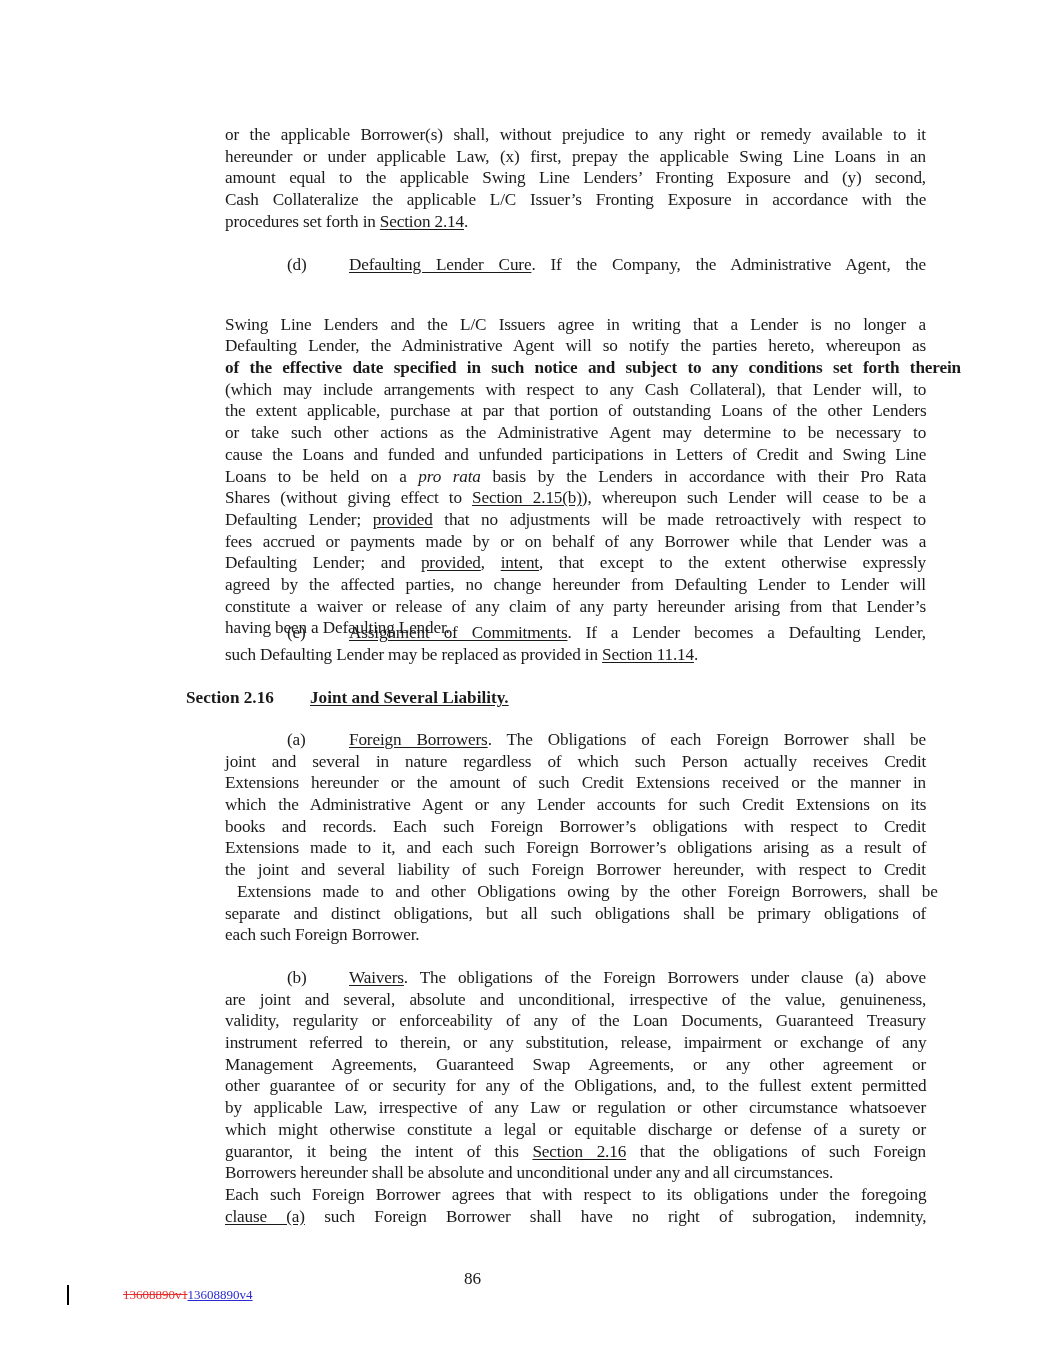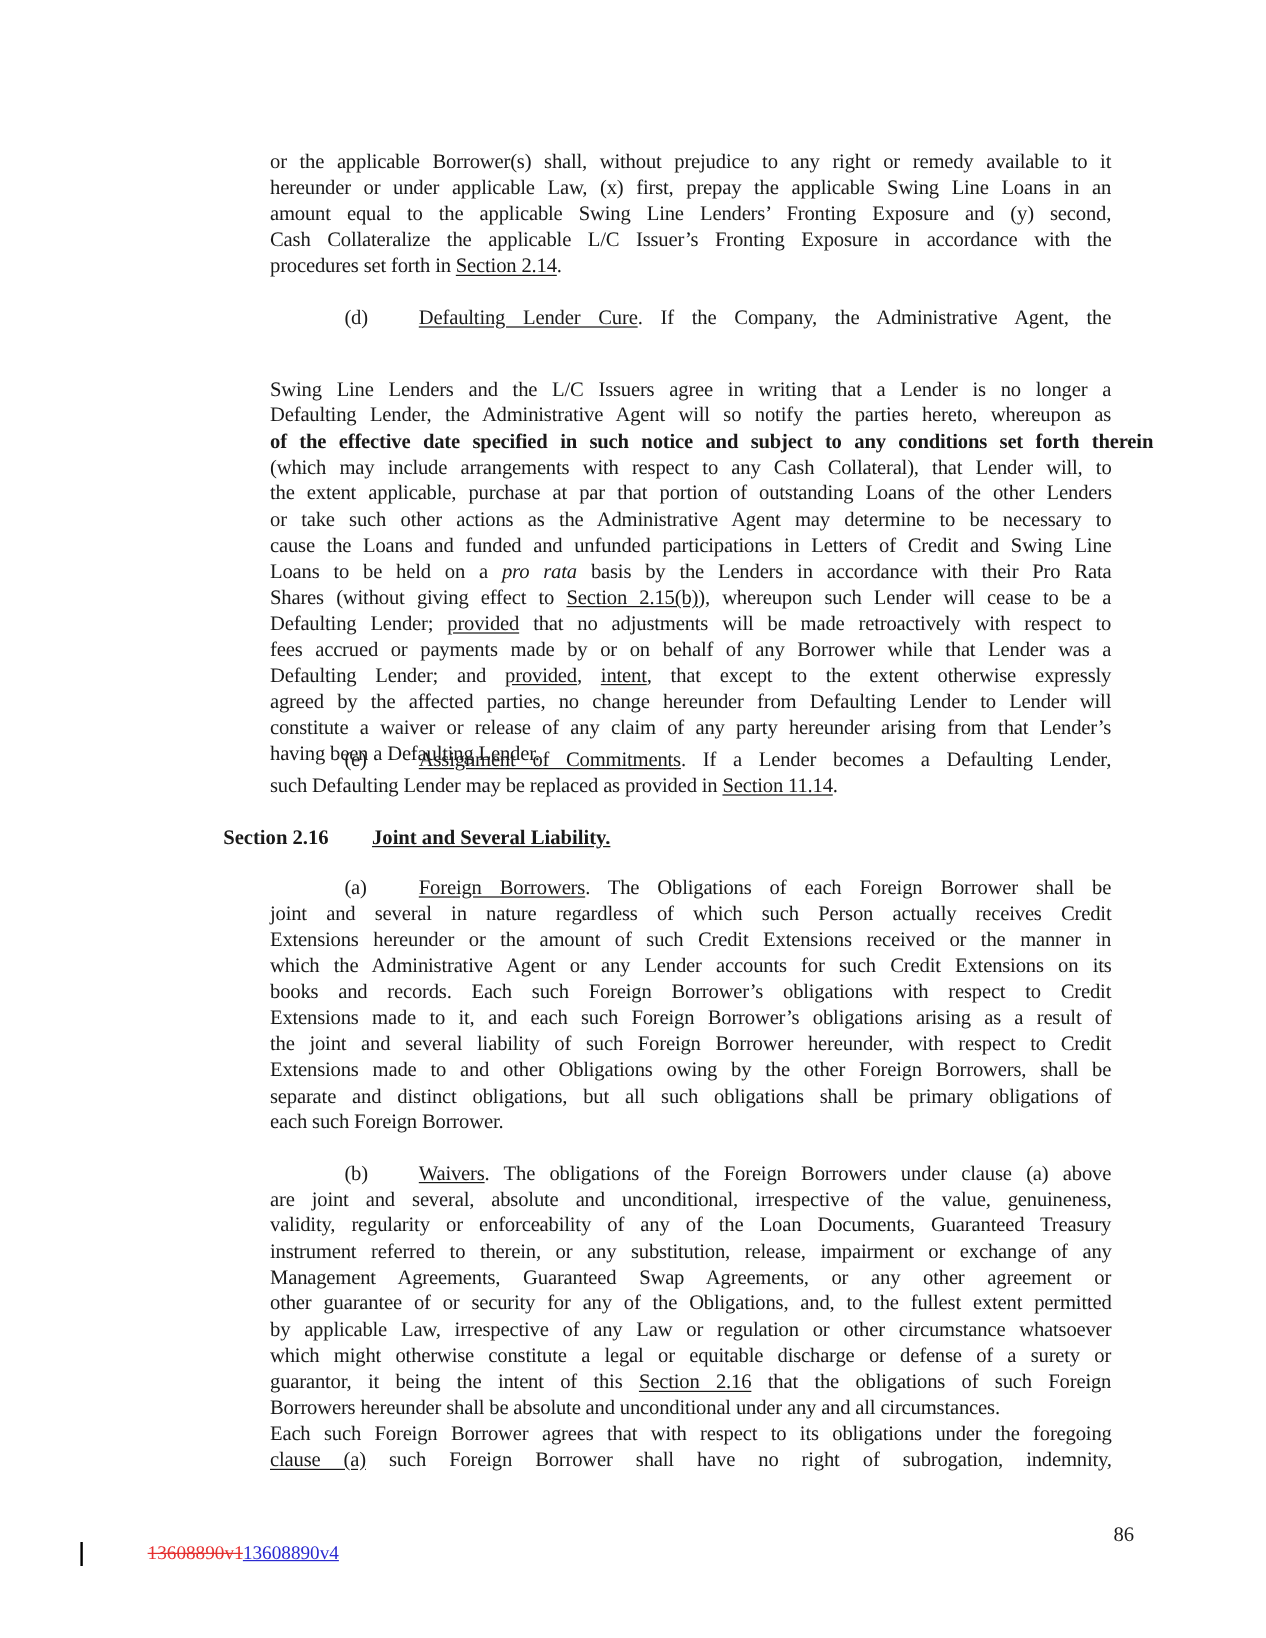--- a/index.html
+++ b/index.html
@@ -17,22 +17,22 @@
   .line { display: block; white-space: nowrap; text-align: justify; text-align-last: justify; height: 21.7px; }
   .line.last { text-align-last: left; }
   .u { text-decoration: underline; text-underline-offset: 2px; }
   .i { font-style: italic; }
   .label { display: inline-block; width: 62px; }
   .indent { display: inline-block; width: 62px; }
   .heading {
     position: absolute; left: 186px; top: 687px; font-weight: bold; white-space: nowrap;
   }
   .heading .num { display: inline-block; width: 124px; }
-  .pagenum { position: absolute; left: 0; width: 945px; top: 1268px; text-align: right; }
-  .footer { position: absolute; left: 123px; top: 1287px; font-size: 16px; line-height: 16px; white-space: nowrap; }
+  .pagenum { position: absolute; left: 0; width: 945px; top: 1268px; text-align: center; }
+  .footer { position: absolute; left: 123px; top: 1287px; font-size: 13px; line-height: 16px; white-space: nowrap; }
   .old { color: #e53030; text-decoration: line-through; }
   .new { color: #2a2ad0; text-decoration: underline; }
   .bar { position: absolute; left: 67px; top: 1285px; width: 2px; height: 20px; background: #000; }
 </style>
 </head>
 <body>
 
 <div class="page">
 
   <div class="block" style="top:124px;">
@@ -72,21 +72,21 @@
   </div>
 
   <div class="block" style="top:729px;">
     <span class="line" style="display: block; word-spacing: 9.8px;"><span class="indent"></span><span class="label">(a)</span><span class="u">Foreign Borrowers</span><span>.  The Obligations of each Foreign Borrower shall be</span></span>
     <span class="line" style="display: block; word-spacing: 11.9167px;">joint and several in nature regardless of which such Person actually receives Credit</span>
     <span class="line" style="display: block; word-spacing: 8px;">Extensions hereunder or the amount of such Credit Extensions received or the manner in</span>
     <span class="line" style="display: block; word-spacing: 7.76923px;">which the Administrative Agent or any Lender accounts for such Credit Extensions on its</span>
     <span class="line" style="display: block; word-spacing: 11.3333px;">books and records.  Each such Foreign Borrower’s obligations with respect to Credit</span>
     <span class="line" style="display: block; word-spacing: 7px;">Extensions made to it, and each such Foreign Borrower’s obligations arising as a result of</span>
     <span class="line" style="display: block; word-spacing: 8.15385px;">the joint and several liability of such Foreign Borrower hereunder, with respect to Credit</span>
-    <span class="line" style="display: block; word-spacing: 7.38462px;">Extensions made to and other Obligations owing by the other Foreign Borrowers, shall be</span>
+    <span class="line" style="display: block; word-spacing: 7.38462px; margin-left: 12px;">Extensions made to and other Obligations owing by the other Foreign Borrowers, shall be</span>
     <span class="line" style="display: block; word-spacing: 9.16667px;">separate and distinct obligations, but all such obligations shall be primary obligations of</span>
     <span class="line last">each such Foreign Borrower.</span>
   </div>
 
   <div class="block" style="top:967px;">
     <span class="line" style="display: block; word-spacing: 7.09091px;"><span class="indent"></span><span class="label">(b)</span><span class="u">Waivers</span><span>.  The obligations of the Foreign Borrowers under clause (a) above</span></span>
     <span class="line" style="display: block; word-spacing: 10.0909px;">are joint and several, absolute and unconditional, irrespective of the value, genuineness,</span>
     <span class="line" style="display: block; word-spacing: 9.36364px;">validity, regularity or enforceability of any of the Loan Documents, Guaranteed Treasury</span>
     <span class="line" style="display: block; word-spacing: 8.08333px;">instrument referred to therein, or any substitution, release, impairment or exchange of any</span>
     <span class="line" style="display: block; word-spacing: 14.7778px;">Management Agreements, Guaranteed Swap Agreements, or any other agreement or</span>

